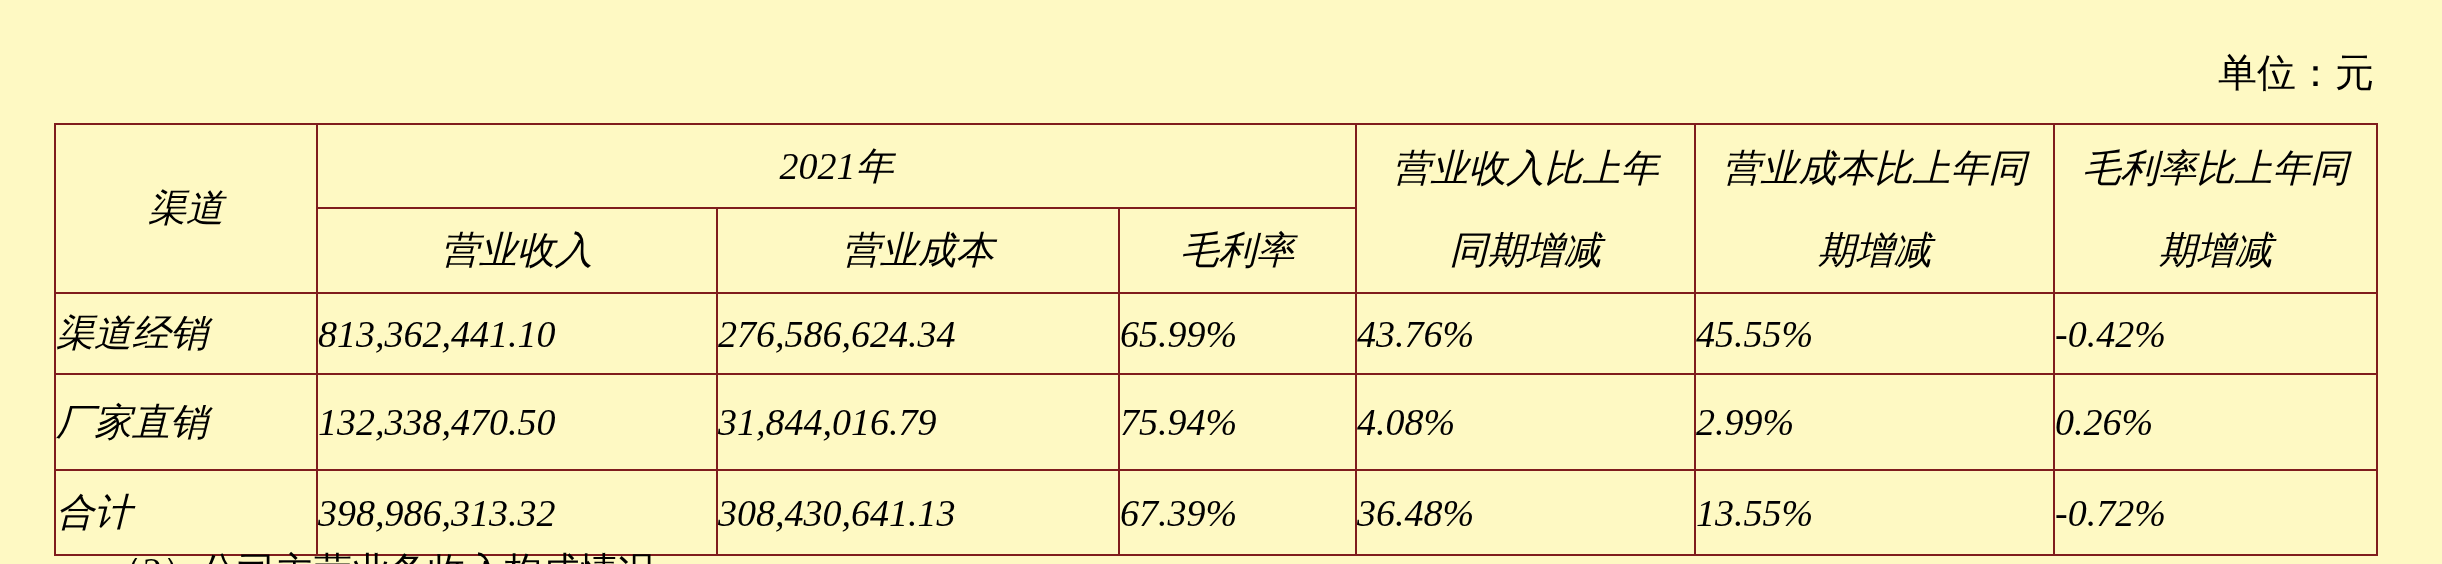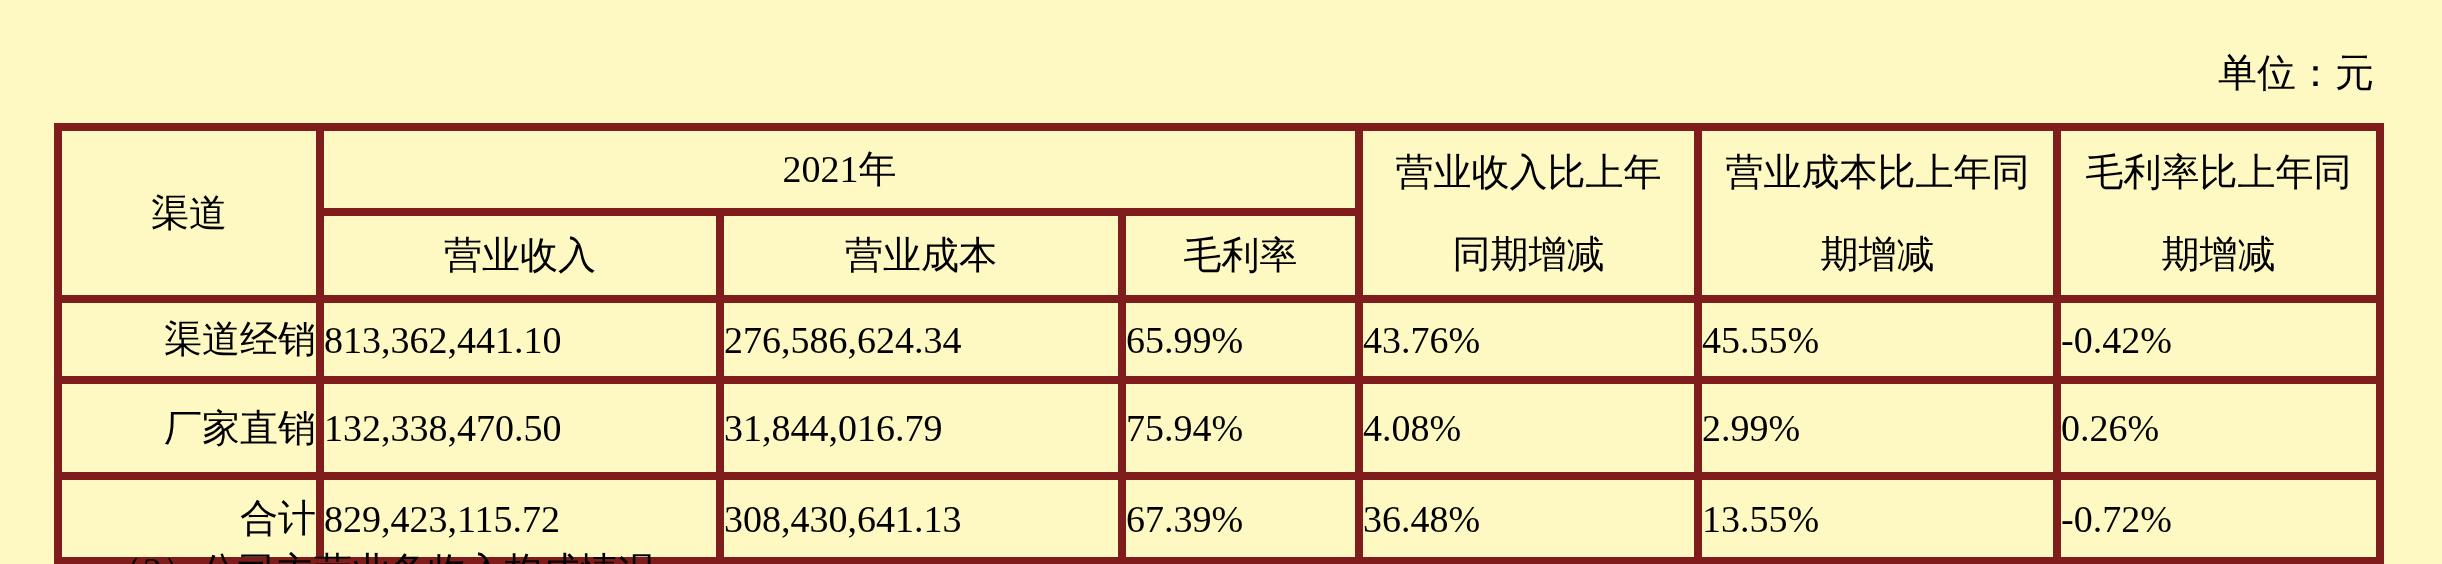--- a/index.html
+++ b/index.html
@@ -27,30 +27,31 @@
   table.fin {
     position: absolute;
     left: 54px;
     top: 123px;
     width: 2322px;
     border-collapse: collapse;
     table-layout: fixed;
     font-size: 38px;
   }
   table.fin td, table.fin th {
-    border: 8px solid #7f1d1d;
+    border: 2px solid #7f1d1d;
     font-weight: normal;
     padding: 0;
     vertical-align: middle;
     overflow: hidden;
     white-space: nowrap;
+    font-style: italic;
   }
   .c { text-align: center; }
   .num { text-align: left; padding-right: 10px; }
-  .lbl { text-align: right; padding-left: 6px; }
+  .lbl { text-align: left; padding-left: 6px; }
   .yoy-head { line-height: 82px; text-align: center; margin-top: 28px; }
   .clipped-line {
     position: absolute;
     left: 105px;
     top: 551px;
     font-size: 38px;
     line-height: 40px;
     white-space: nowrap;
   }
 </style>
@@ -109,21 +110,21 @@
         <td class="num">132,338,470.50</td>
         <td class="num">31,844,016.79</td>
         <td class="num">75.94%</td>
         <td class="num">4.08%</td>
         <td class="num">2.99%</td>
         <td class="num">0.26%</td>
       </tr>
 
       <tr style="height:85px">
         <td class="lbl">合计</td>
-        <td class="num">829,423,115.72</td>
+        <td class="num">398,986,313.32</td>
         <td class="num">308,430,641.13</td>
         <td class="num">67.39%</td>
         <td class="num">36.48%</td>
         <td class="num">13.55%</td>
         <td class="num">-0.72%</td>
       </tr>
     </tbody>
   </table>
 
   <div class="clipped-line">（2）公司主营业务收入构成情况</div>

